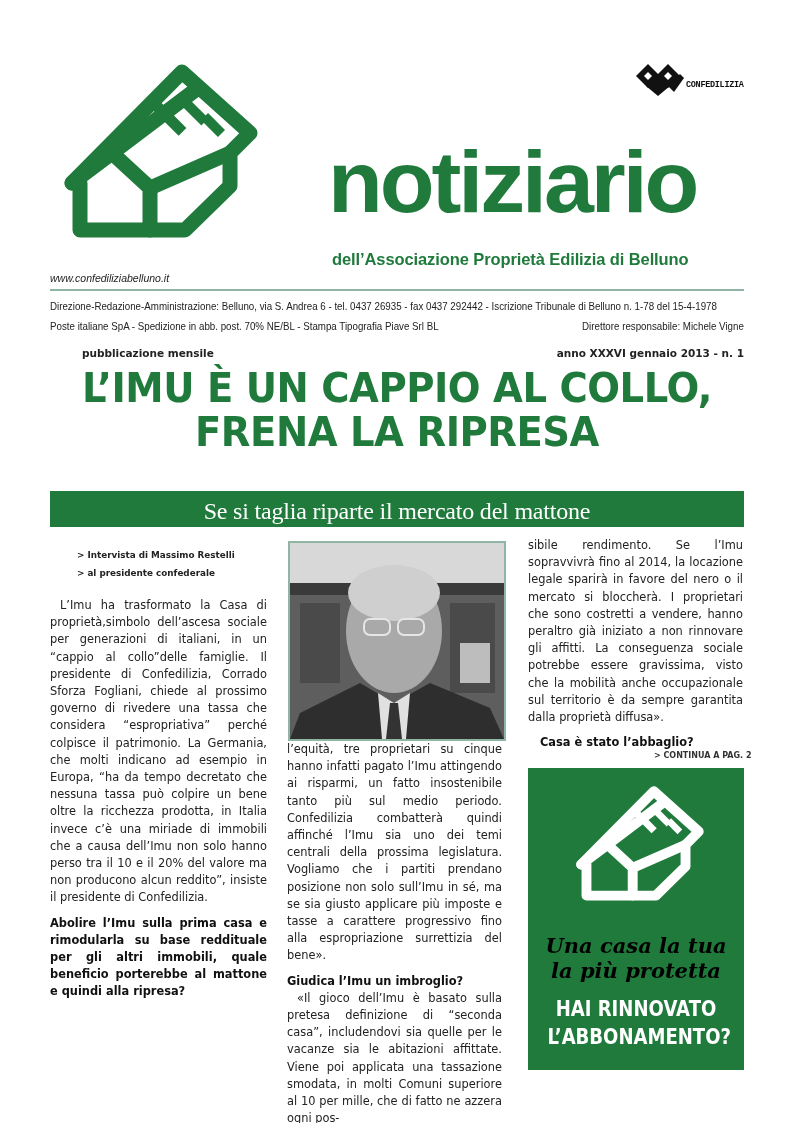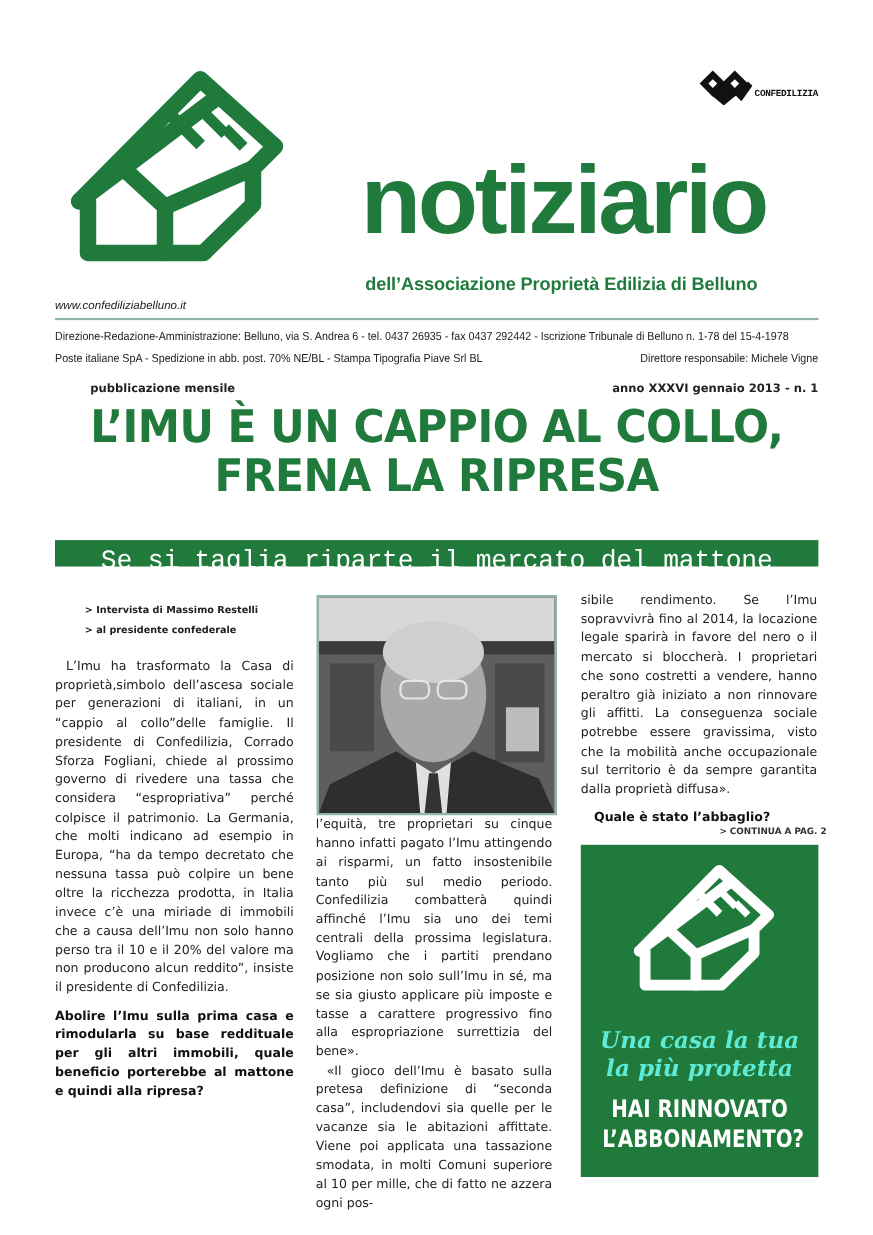--- a/index.html
+++ b/index.html
@@ -18,39 +18,39 @@
   .info { font-family: "Liberation Sans", sans-serif; font-size: 10.6px; color: #222; transform: scaleX(0.92); transform-origin: left; white-space: nowrap; }
   #info1 { left: 50px; top: 300px; }
   #info2 { left: 50px; top: 320px; }
   #director { right: 50px; top: 320px; transform-origin: right; }
   .meta { font-family: "DejaVu Sans", sans-serif; font-size: 10.5px; color: #222; top: 347px; margin-left: 32px; }
   #pub { left: 50px; font-weight: bold; }
   #issue { right: 50px; font-weight: bold; }
 
   
   #headline { left: 40px; top: 366px; width: 714px; text-align: center; font-family: "DejaVu Sans", sans-serif; font-weight: bold; font-size: 41px; line-height: 44px; color: #1f7a3c; transform: scaleX(0.94); transform-origin: center; letter-spacing: -0.5px; }
-  #deck { left: 50px; top: 491px; width: 694px; height: 24px; background: #1f7a3c; color: #fff; text-align: center; font-family: Liberation Mono, monospace; font-size: 24px; line-height: 40px; font-weight: normal; transform: scaleX(1); letter-spacing: -0.2px; }
+  #deck { left: 50px; top: 491px; width: 694px; height: 36px; background: #1f7a3c; color: #fff; text-align: center; font-family: Liberation Serif, serif; font-size: 24px; line-height: 40px; font-weight: normal; transform: scaleX(1); letter-spacing: -0.2px; }
 
   
   .col { font-family: "DejaVu Sans", sans-serif; font-size: 11.4px; line-height: 17.2px; color: #222; text-align: justify; }
   .col p { margin: 0; }
   .col .q { font-weight: bold; color: #111; margin-top: 8px; }
   .col .indent { text-indent: 10px; }
 
   #byline { left: 62px; top: 546px; font-family: "DejaVu Sans", sans-serif; font-size: 8.8px; font-weight: bold; line-height: 18px; color: #222; margin-left: 15px; }
   #col1 { left: 50px; top: 597px; width: 217px; }
   #photo { left: 288px; top: 541px; width: 214px; height: 196px; border: 2px solid #8fb5a4; background: #6d6d6d; overflow: hidden; }
   #col2 { left: 287px; top: 741px; width: 215px; }
   #col3 { left: 528px; top: 537px; width: 215px; }
   #continua { left: 654px; top: 751px; font-family: "DejaVu Sans", sans-serif; font-size: 8px; font-weight: bold; color: #333; }
 
   
   #ad { left: 528px; top: 768px; width: 216px; height: 302px; background: #1f7a3c; }
   #ad-logo { position: absolute; left: 38px; top: 14px; width: 140px; height: 140px; }
-  #ad-tag { position: absolute; left: 0; top: 165px; width: 216px; text-align: center; font-family: "DejaVu Serif", serif; font-style: italic; font-weight: bold; font-size: 21px; line-height: 25px; color: #5eead4; }
+  #ad-tag { position: absolute; left: 0; top: 165px; width: 216px; text-align: center; font-family: "DejaVu Serif", serif; font-style: italic; font-weight: bold; font-size: 21px; line-height: 25px; color: #000000; }
   #ad-cta { position: absolute; left: 0; top: 227px; width: 216px; text-align: center; font-family: "DejaVu Sans", sans-serif; font-weight: bold; font-size: 22px; line-height: 28px; color: #fff; transform: scaleX(0.82); transform-origin: center; }
 </style>
 </head>
 <body>
 
 <div id="logo" class="abs">
   <svg width="210" height="212" viewBox="0 0 210 212">
     <g fill="none" stroke="#1f7a3c" stroke-width="15" stroke-linejoin="round" stroke-linecap="round">
       <path d="M22 125 L132 14 L200 75 L180 95 L180 128 L135 172 L30 172 L30 125 Z"></path>
       <path d="M22 125 L62 95 L100 130 L100 172"></path>
@@ -122,26 +122,27 @@
     <rect x="74" y="76" width="26" height="16" rx="6" fill="none" stroke="#e6e6e6" stroke-width="2"></rect>
     <rect x="108" y="76" width="26" height="16" rx="6" fill="none" stroke="#e6e6e6" stroke-width="2"></rect>
     <path d="M0 196 L10 170 L70 140 L104 160 L140 140 L200 165 L214 196 Z" fill="#2e2e2e"></path>
     <path d="M88 150 L104 160 L120 150 L116 196 L92 196 Z" fill="#e0e0e0"></path>
     <path d="M100 160 L108 160 L112 196 L96 196 Z" fill="#333"></path>
   </svg>
 </div>
 
 <div id="col2" class="abs col">
   <p>l’equità, tre proprietari su cinque hanno infatti pagato l’Imu attingendo ai risparmi, un fatto insostenibile tanto più sul medio periodo. Confedilizia combatterà quindi affinché l’Imu sia uno dei temi centrali della prossima legislatura. Vogliamo che i partiti prendano posizione non solo sull’Imu in sé, ma se sia giusto applicare più imposte e tasse a carattere progressivo fino alla espropriazione surrettizia del bene».</p>
+  <p class="q">Giudica l’Imu un imbroglio?</p>
   <p class="indent">«Il gioco dell’Imu è basato sulla pretesa definizione di “seconda casa”, includendovi sia quelle per le vacanze sia le abitazioni affittate. Viene poi applicata una tassazione smodata, in molti Comuni superiore al 10 per mille, che di fatto ne azzera ogni pos-</p>
 </div>
 
 <div id="col3" class="abs col">
   <p>sibile rendimento. Se l’Imu sopravvivrà fino al 2014, la locazione legale sparirà in favore del nero o il mercato si bloccherà. I proprietari che sono costretti a vendere, hanno peraltro già iniziato a non rinnovare gli affitti. La conseguenza sociale potrebbe essere gravissima, visto che la mobilità anche occupazionale sul territorio è da sempre garantita dalla proprietà diffusa».</p>
-  <p class="q" style="margin-left:12px">Quale è stato l’abbaglio?</p>
+  <p class="q" style="margin-left:12px">Casa è stato l’abbaglio?</p>
 </div>
 <div id="continua" class="abs">&gt; CONTINUA A PAG. 2</div>
 
 <div id="ad" class="abs">
   <div id="ad-logo">
     <svg width="140" height="140" viewBox="0 0 210 212">
       <g fill="none" stroke="#ffffff" stroke-width="15" stroke-linejoin="round" stroke-linecap="round">
         <path d="M22 125 L132 14 L200 75 L180 95 L180 128 L135 172 L30 172 L30 125 Z"></path>
         <path d="M22 125 L62 95 L100 130 L100 172"></path>
         <path d="M100 130 L180 95"></path>

